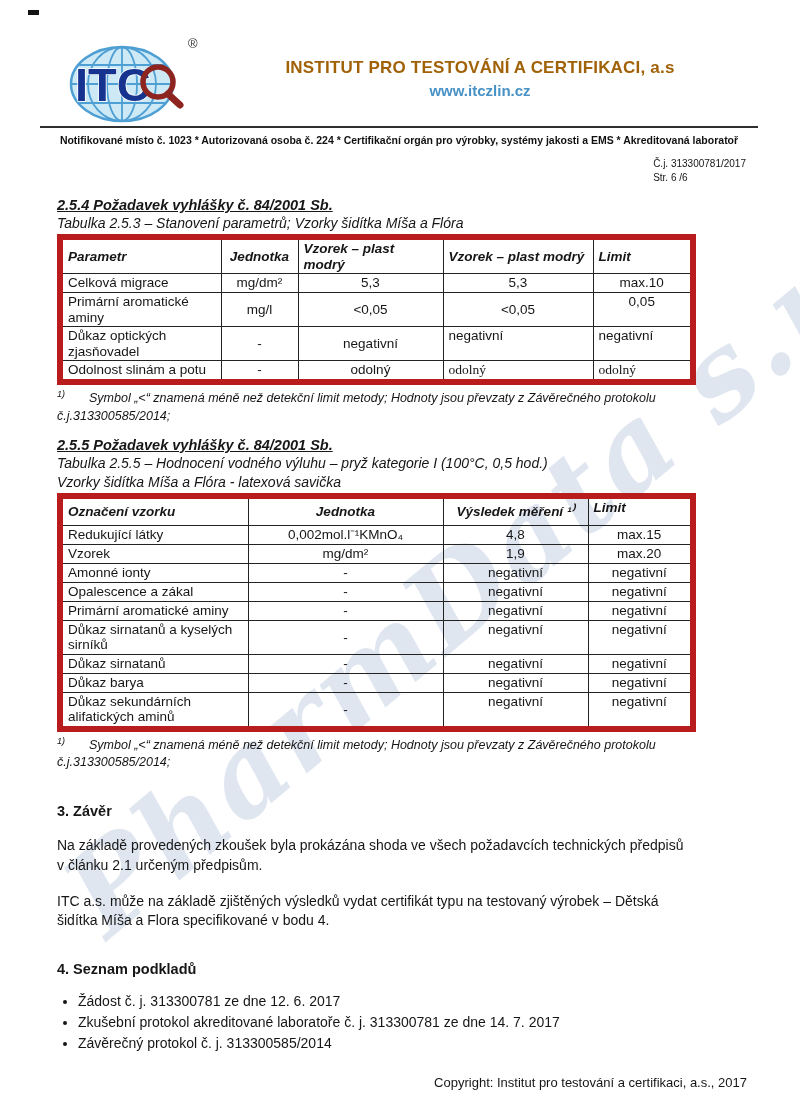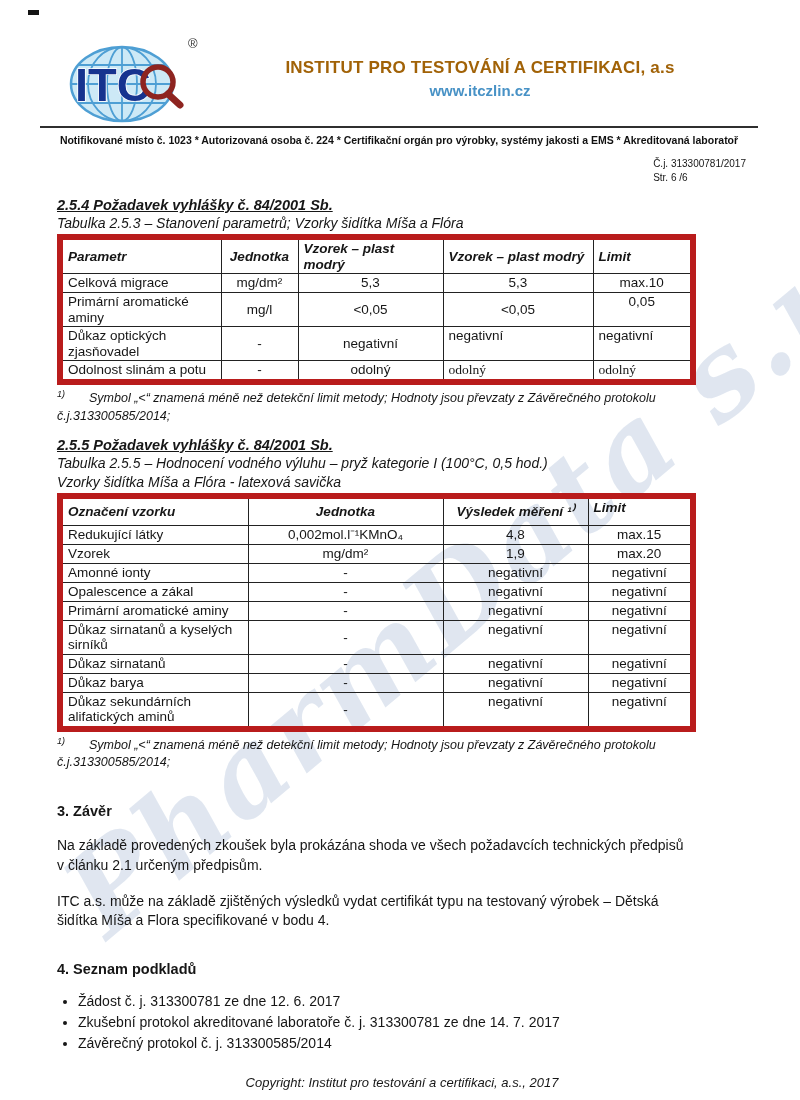--- a/index.html
+++ b/index.html
@@ -36,21 +36,21 @@
   .fn sup{font-size:9px;}
   .fn-t{margin-left:24px;}
   .gap-255{margin-top:12px;}
   .h34{font-size:14.5px;font-weight:bold;margin:0;}
   .s3-h{margin-top:32px;}
   .para{font-size:14px;line-height:1.38;margin-top:17px;}
   .para span{display:block;}
   .s4-h{margin-top:30px;}
   ul.docs{margin:16px 0 0 0;padding-left:21px;}
   ul.docs li{font-size:14px;margin-bottom:5px;}
-  .copyright{text-align:center;font-size:13px;margin-top:24px;font-style:italic;}
+  .copyright{text-align:right;font-size:13px;margin-top:24px;}
 </style>
 </head>
 <body>
 
 <div class="page">
 
   <div class="wm">PharmData s.r.o.</div>
 
   <div class="content">
     <div class="artifact-mark"></div>

